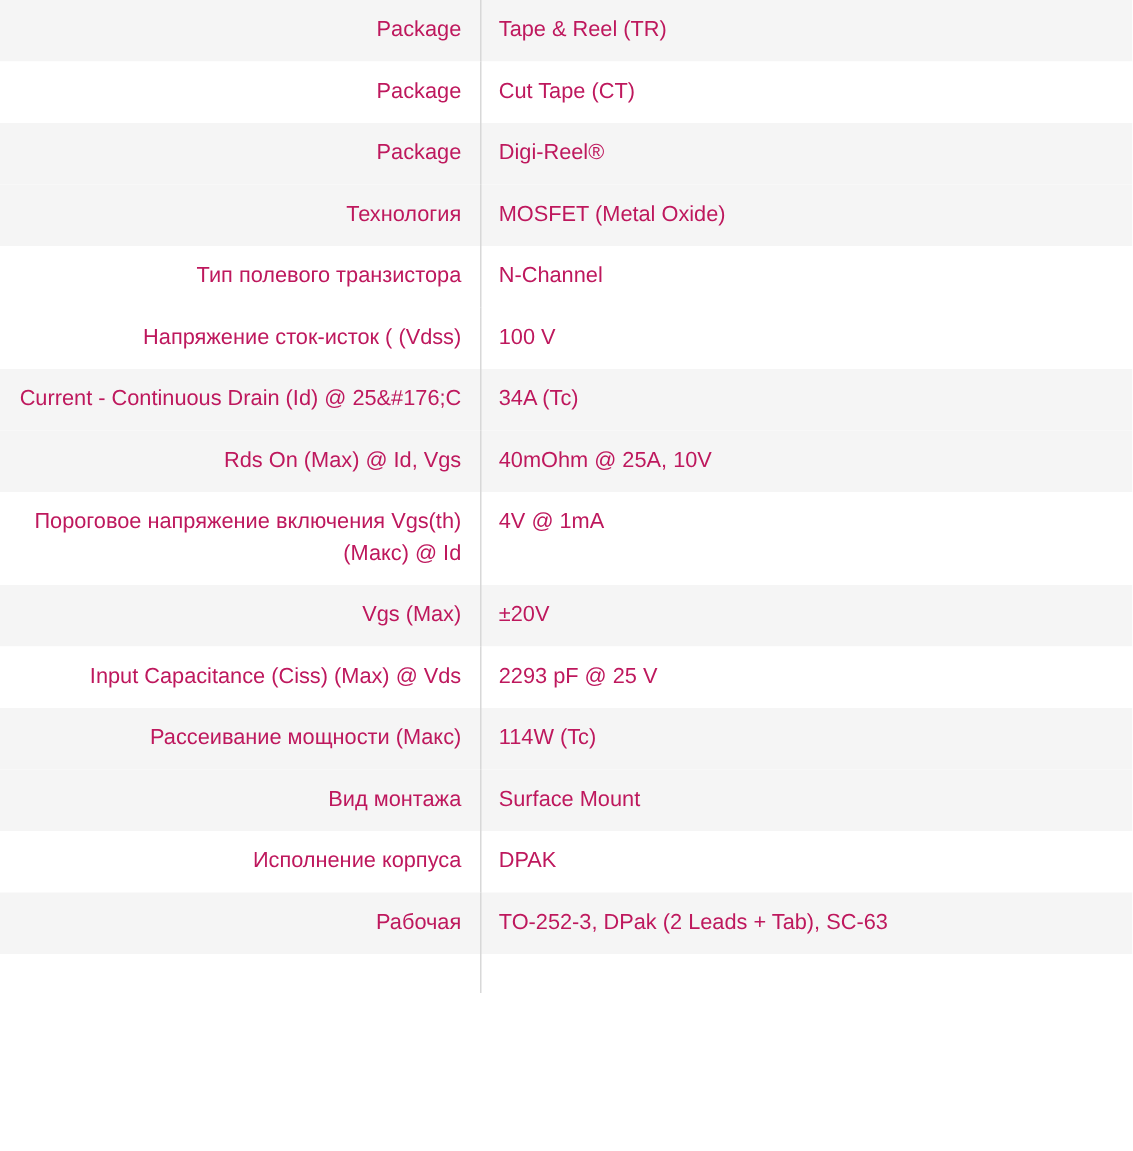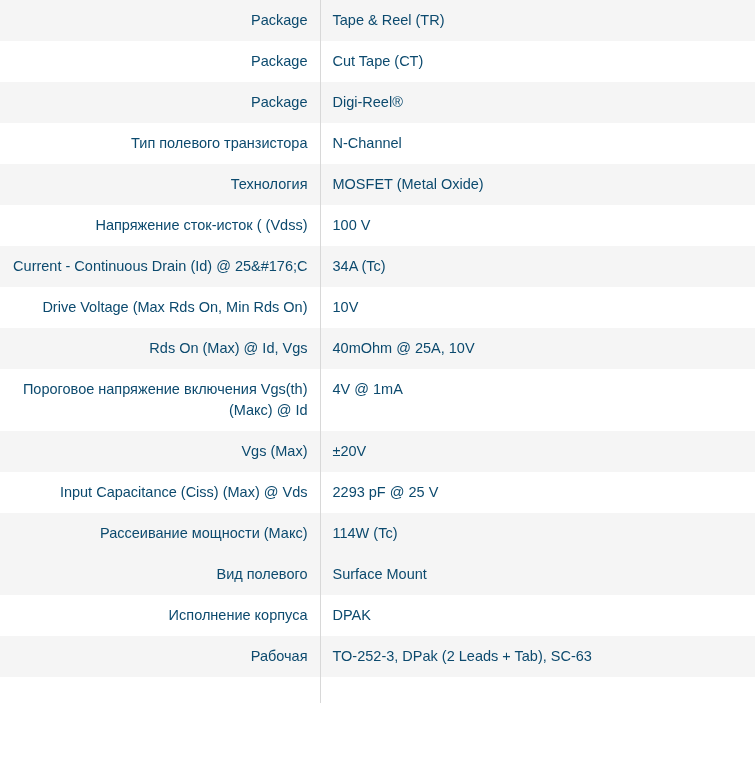--- a/index.html
+++ b/index.html
@@ -16,21 +16,21 @@
   }
   table.spec-table {
     width: 755px;
     border-collapse: collapse;
     table-layout: fixed;
   }
   table.spec-table tr.spec-row td {
     padding: 10px 12px 10px 12px;
     font-size: 14.5px;
     line-height: 1.45;
-    color: #0c4a6e;
+    color: #be185d;
     vertical-align: top;
   }
   table.spec-table td.spec-label {
     width: 320px;
     text-align: right;
     padding-right: 14px;
     border-right: 1px solid #d8d8d8;
   }
   table.spec-table td.spec-value {
     width: 435px;
@@ -57,39 +57,35 @@
         <td class="spec-value">Tape &amp; Reel (TR)</td>
       </tr>
       <tr class="spec-row even">
         <td class="spec-label">Package</td>
         <td class="spec-value">Cut Tape (CT)</td>
       </tr>
       <tr class="spec-row odd">
         <td class="spec-label">Package</td>
         <td class="spec-value">Digi-Reel®</td>
       </tr>
+      <tr class="spec-row odd">
+        <td class="spec-label">Технология</td>
+        <td class="spec-value">MOSFET (Metal Oxide)</td>
+      </tr>
       <tr class="spec-row even">
         <td class="spec-label">Тип полевого транзистора</td>
         <td class="spec-value">N-Channel</td>
-      </tr>
-      <tr class="spec-row odd">
-        <td class="spec-label">Технология</td>
-        <td class="spec-value">MOSFET (Metal Oxide)</td>
       </tr>
       <tr class="spec-row even">
         <td class="spec-label">Напряжение сток-исток ( (Vdss)</td>
         <td class="spec-value">100 V</td>
       </tr>
       <tr class="spec-row odd tall">
         <td class="spec-label">Current - Continuous Drain (Id) @ 25&amp;#176;C</td>
         <td class="spec-value">34A (Tc)</td>
-      </tr>
-      <tr class="spec-row even tall">
-        <td class="spec-label">Drive Voltage (Max Rds On, Min Rds On)</td>
-        <td class="spec-value">10V</td>
       </tr>
       <tr class="spec-row odd">
         <td class="spec-label">Rds On (Max) @ Id, Vgs</td>
         <td class="spec-value">40mOhm @ 25A, 10V</td>
       </tr>
       <tr class="spec-row even tall">
         <td class="spec-label">Пороговое напряжение включения Vgs(th) (Макс) @ Id</td>
         <td class="spec-value">4V @ 1mA</td>
       </tr>
       <tr class="spec-row odd">
@@ -98,21 +94,21 @@
       </tr>
       <tr class="spec-row even tall">
         <td class="spec-label">Input Capacitance (Ciss) (Max) @ Vds</td>
         <td class="spec-value">2293 pF @ 25 V</td>
       </tr>
       <tr class="spec-row odd">
         <td class="spec-label">Рассеивание мощности (Макс)</td>
         <td class="spec-value">114W (Tc)</td>
       </tr>
       <tr class="spec-row odd">
-        <td class="spec-label">Вид полевого</td>
+        <td class="spec-label">Вид монтажа</td>
         <td class="spec-value">Surface Mount</td>
       </tr>
       <tr class="spec-row even">
         <td class="spec-label">Исполнение корпуса</td>
         <td class="spec-value">DPAK</td>
       </tr>
       <tr class="spec-row odd">
         <td class="spec-label">Рабочая</td>
         <td class="spec-value">TO-252-3, DPak (2 Leads + Tab), SC-63</td>
       </tr>

